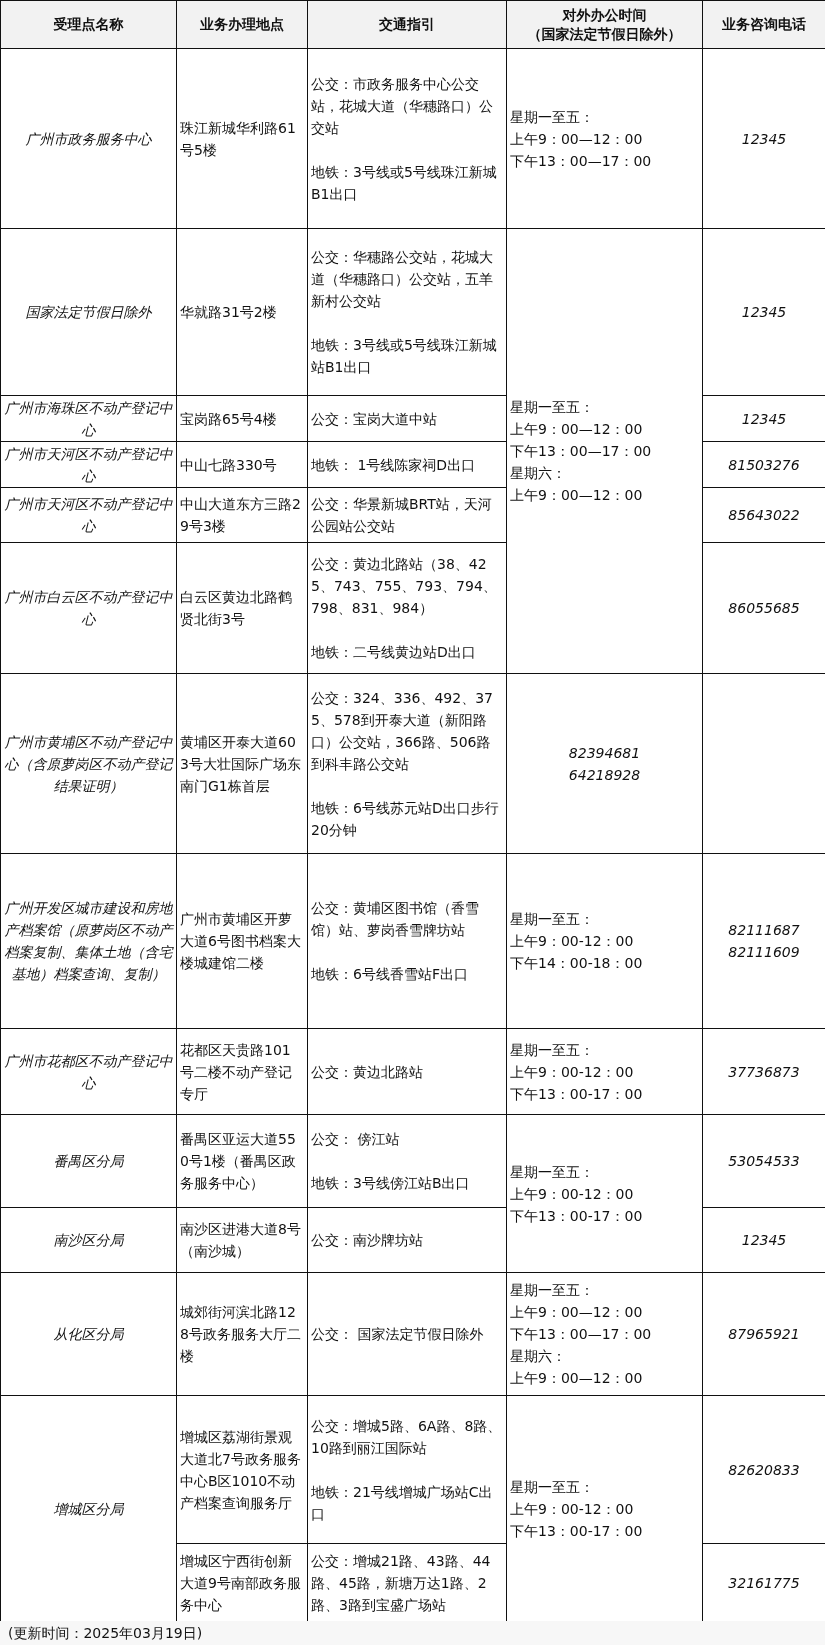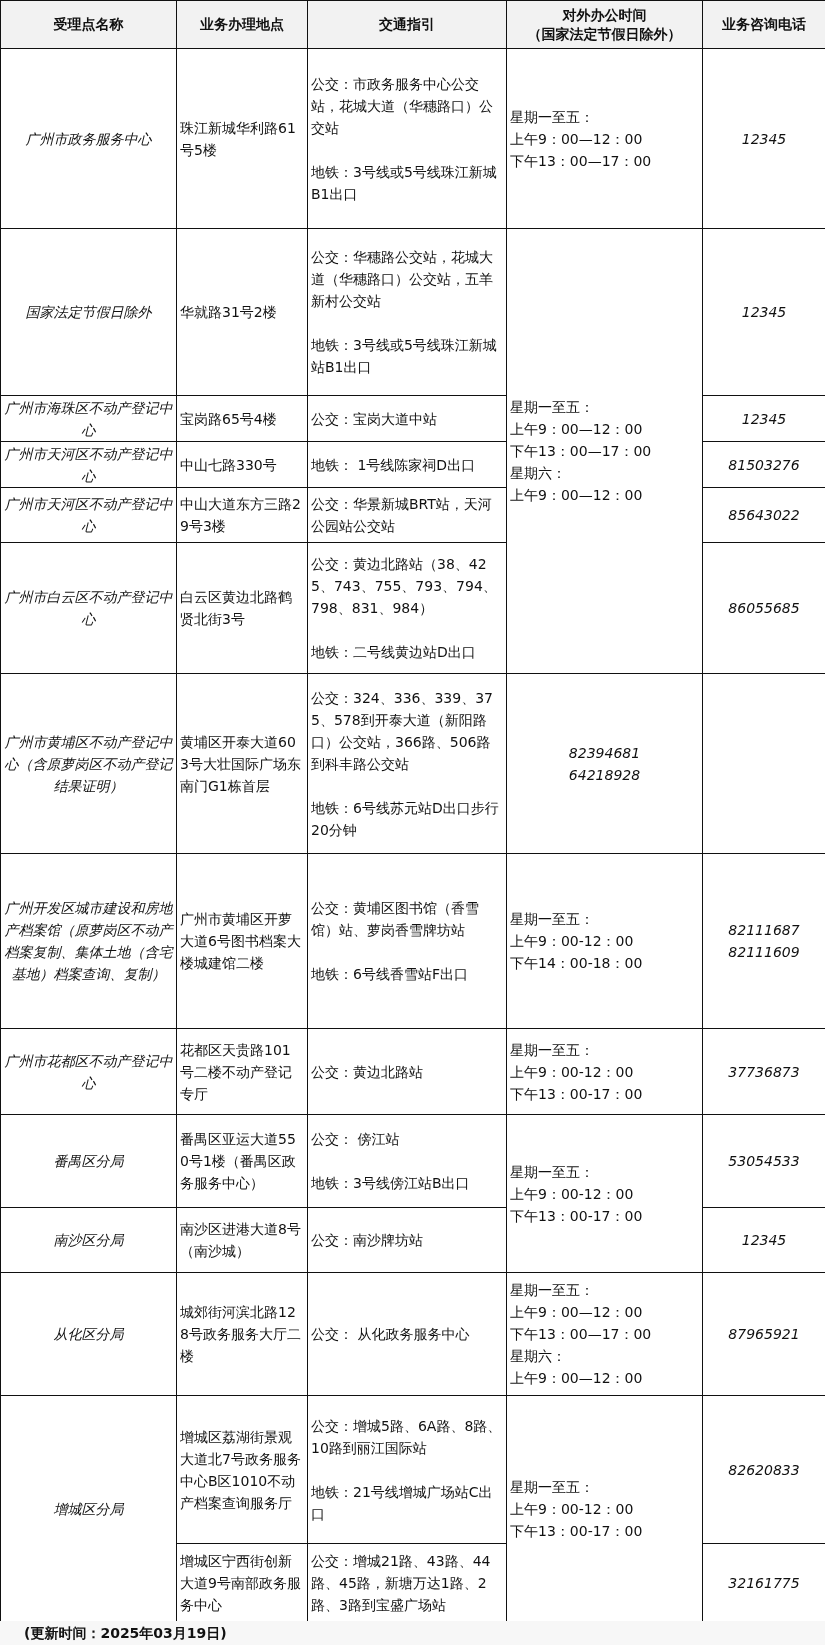--- a/index.html
+++ b/index.html
@@ -4,21 +4,21 @@
 <style>
   html, body { margin:0; padding:0; background:#ffffff; }
   body { width:825px; height:1645px; overflow:hidden; font-family:"DejaVu Sans","Liberation Sans",sans-serif; color:#111; }
   table.grid { border-collapse:collapse; table-layout:fixed; width:825px; position:absolute; left:0; top:0; }
   table.grid td, table.grid th { border:1.5px solid #111; padding:0 3px; font-size:14px; line-height:22px; vertical-align:middle; overflow:hidden; word-break:break-all; }
   table.grid th { background:#f2f2f2; font-weight:bold; text-align:center; font-size:14px; line-height:19px; }
   td.c { text-align:center;font-style:italic; }
   td.l { text-align:left; }
   .blank { height:22px; }
   .footer { position:absolute; left:0; top:1621px; width:825px; height:24px; background:#f7f7f7; }
-  .footer span { display:inline-block; padding-left:24px; font-weight:bold; font-size:14px; line-height:24px; }
+  .footer span { display:inline-block; padding-left:8px; font-weight:normal; font-size:14px; line-height:24px; }
   .line { display:block; }
 </style>
 </head>
 <body>
 
 <table class="grid">
   <colgroup>
     <col style="width:176px">
       <col style="width:131px">
       <col style="width:199px">
@@ -100,21 +100,21 @@
           <span class="line blank"></span>
           <span class="line">地铁：二号线黄边站D出口</span>
         </td>
     <td class="c">86055685</td>
   </tr>
 
   <tr style="height:180px">
     <td class="c">广州市黄埔区不动产登记中心（含原萝岗区不动产登记结果证明）</td>
     <td class="l">黄埔区开泰大道603号大壮国际广场东南门G1栋首层</td>
     <td class="l">
-          <span class="line">公交：324、336、339、375、578到开泰大道（新阳路口）公交站，366路、506路到科丰路公交站</span>
+          <span class="line">公交：324、336、492、375、578到开泰大道（新阳路口）公交站，366路、506路到科丰路公交站</span>
           <span class="line blank"></span>
           <span class="line">地铁：6号线苏元站D出口步行20分钟</span>
         </td>
     <td class="c">
           <span class="line">82394681</span>
           <span class="line">64218928</span>
         </td>
   </tr>
 
   <tr style="height:175px">
@@ -167,21 +167,21 @@
   <tr style="height:65px">
     <td class="c">南沙区分局</td>
     <td class="l">南沙区进港大道8号（南沙城）</td>
     <td class="l">公交：南沙牌坊站</td>
     <td class="c">12345</td>
   </tr>
 
   <tr style="height:123px">
     <td class="c">从化区分局</td>
     <td class="l">城郊街河滨北路128号政务服务大厅二楼</td>
-    <td class="l">公交： 从化政务服务中心</td>
+    <td class="l">公交： 国家法定节假日除外</td>
     <td class="l">
           <span class="line">星期一至五：</span>
           <span class="line">上午9：00—12：00</span>
           <span class="line">下午13：00—17：00</span>
           <span class="line">星期六：</span>
           <span class="line">上午9：00—12：00</span>
         </td>
     <td class="c">87965921</td>
   </tr>
 

